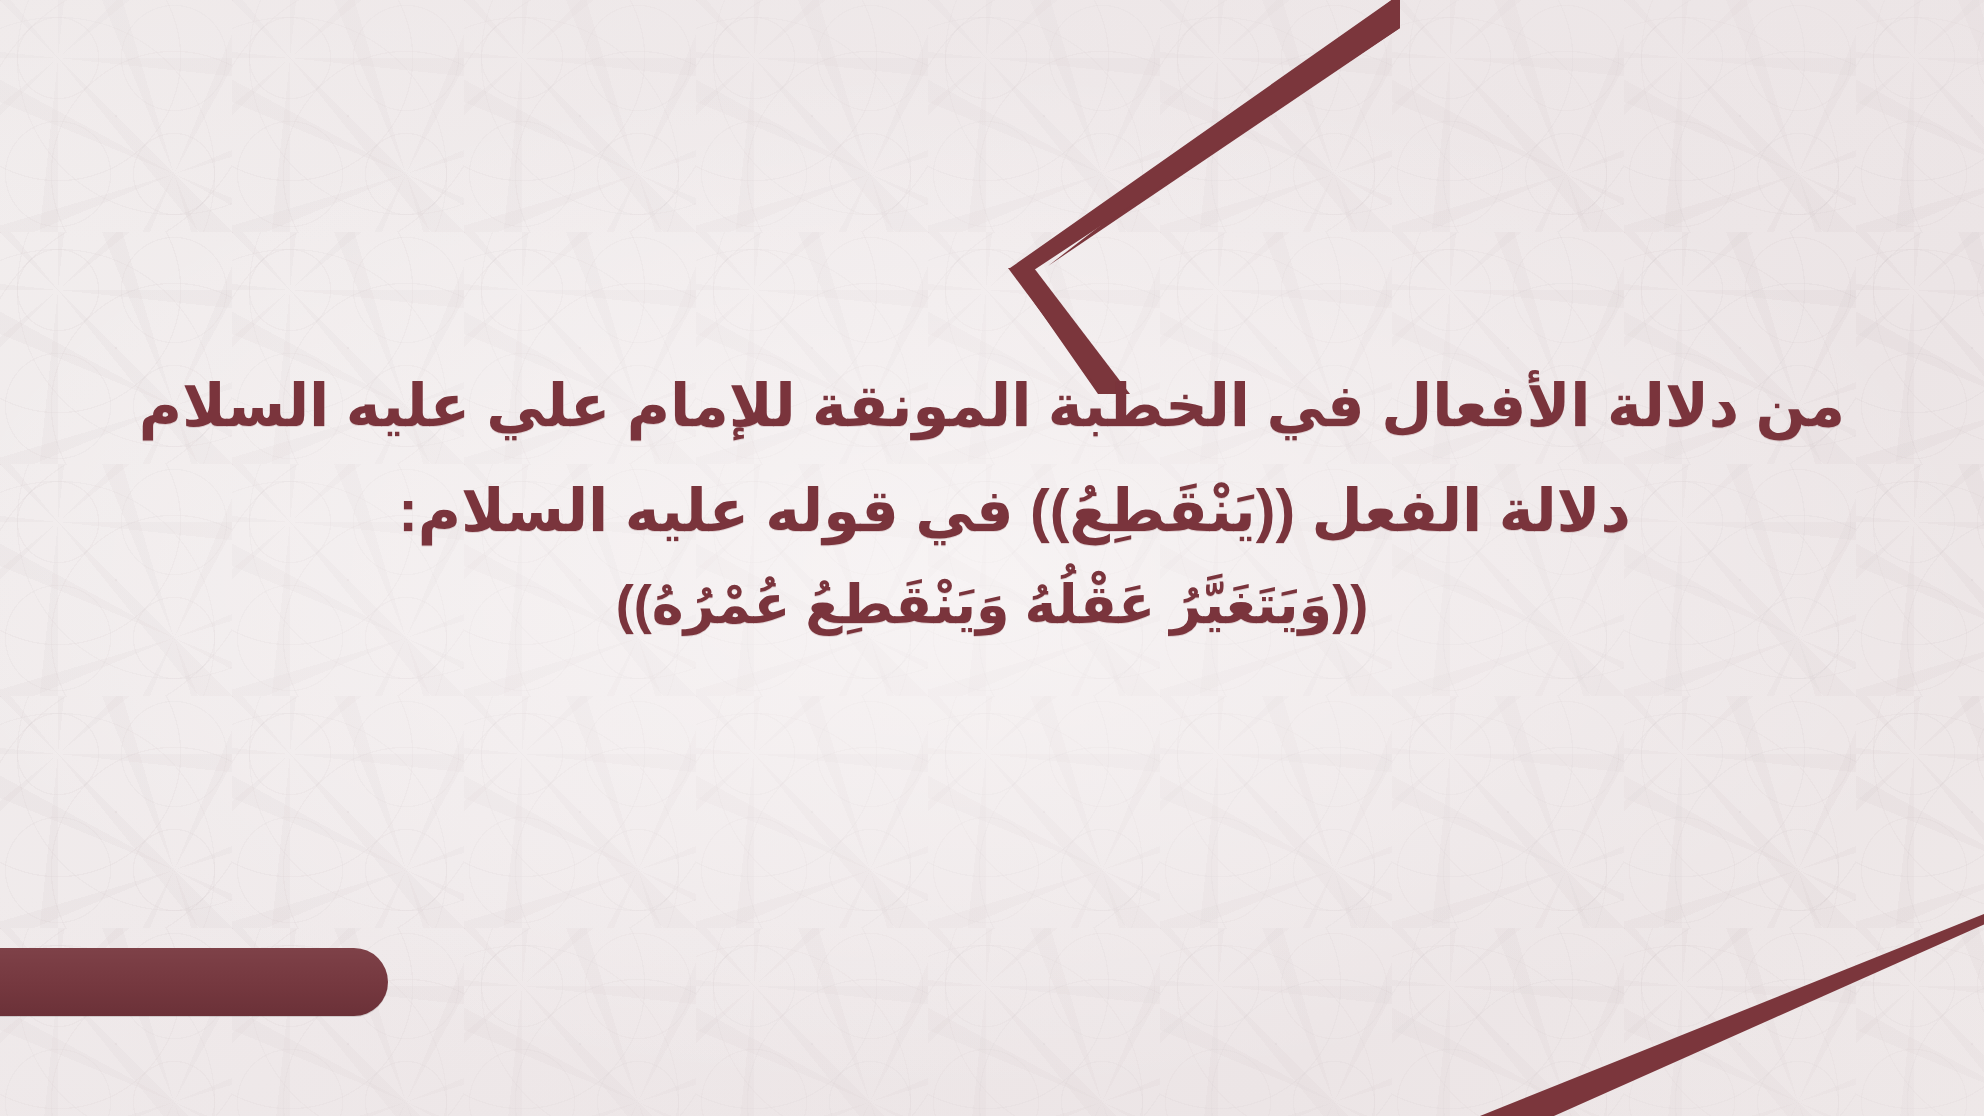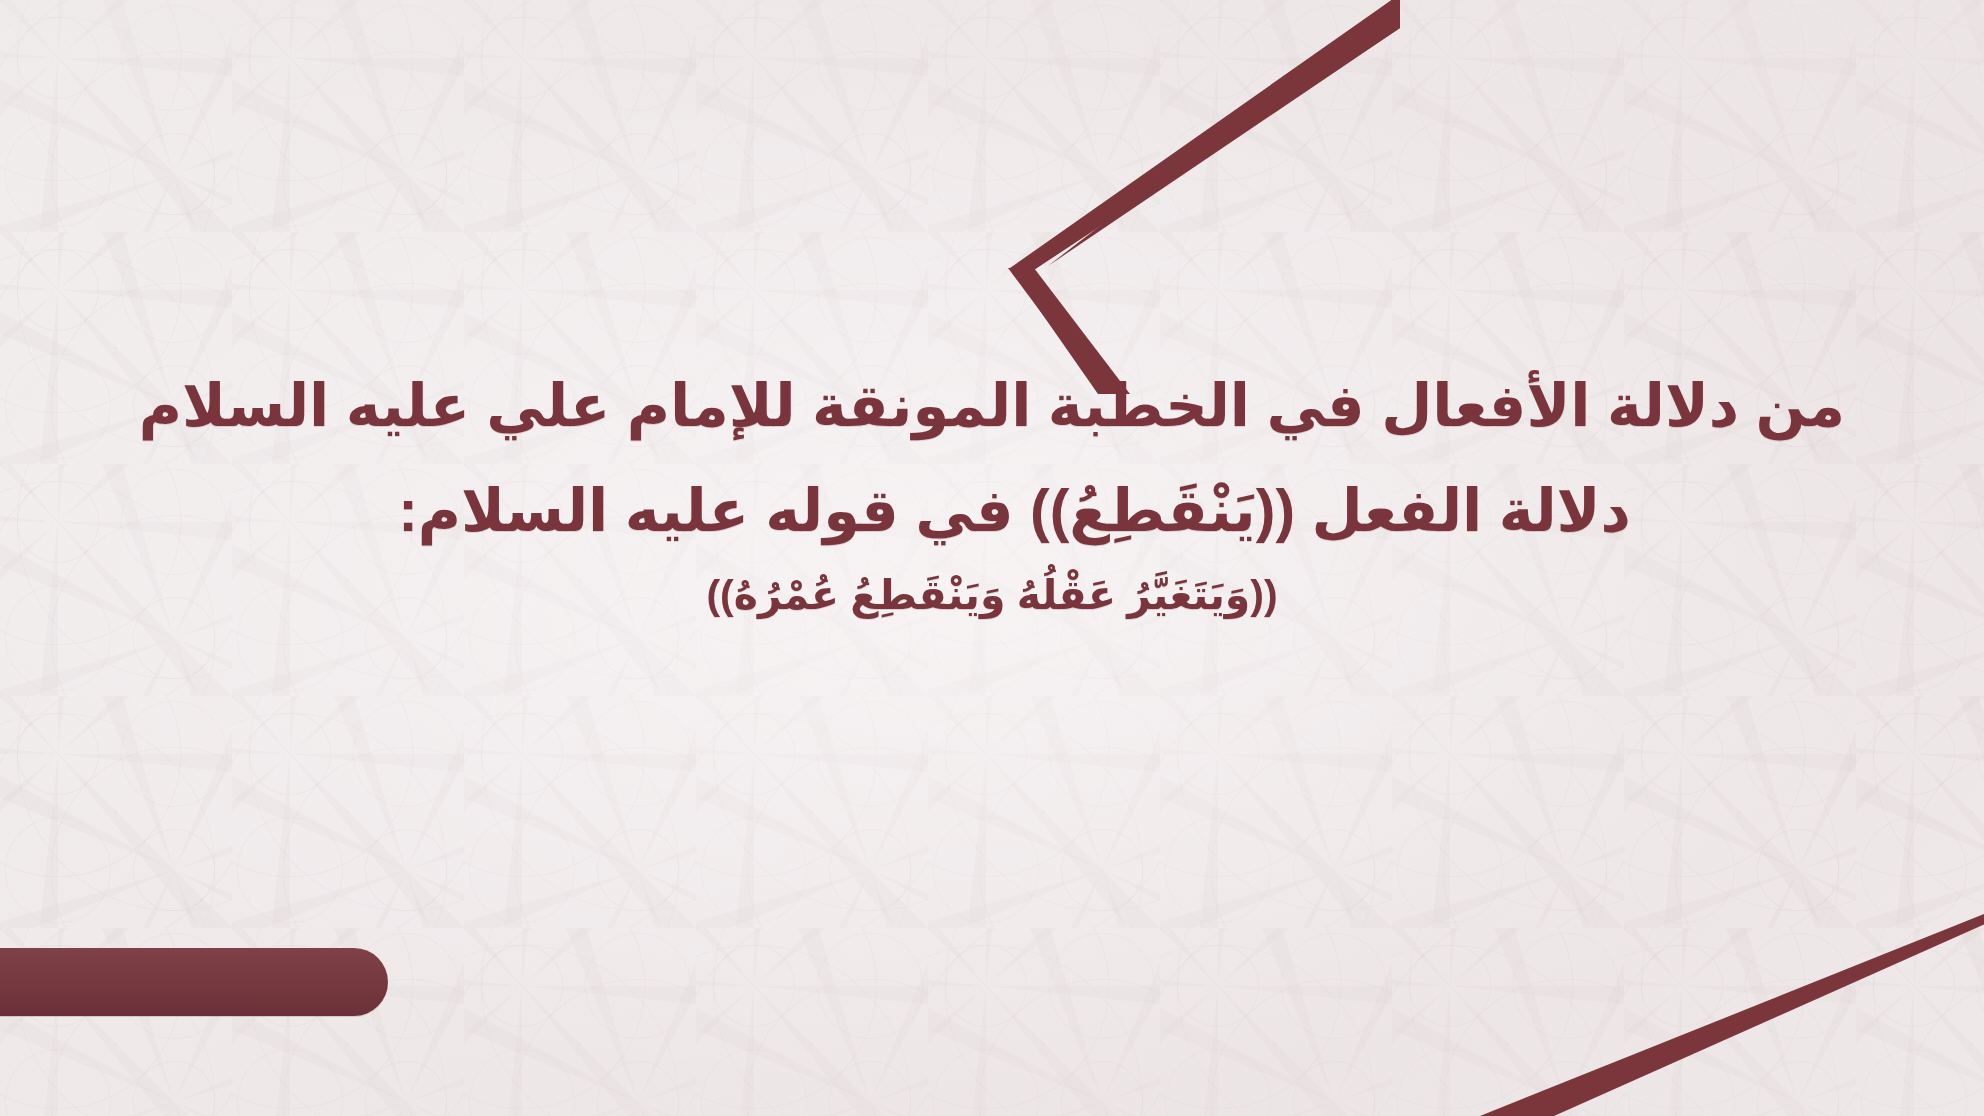--- a/index.html
+++ b/index.html
@@ -103,21 +103,21 @@
     line-height: 1.24;
     margin-bottom: 30px;
   }
   .line-2 {
     font-size: 59px;
     line-height: 1.30;
     margin-bottom: 18px;
     margin-left: 45px;
   }
   .line-3 {
-    font-size: 41px;
+    font-size: 54px;
     line-height: 1.34;
   }
 </style>
 </head>
 <body>
 
 <div id="slide">
 
   <div class="bg-base"></div>
   <div class="bg-pattern"></div>

